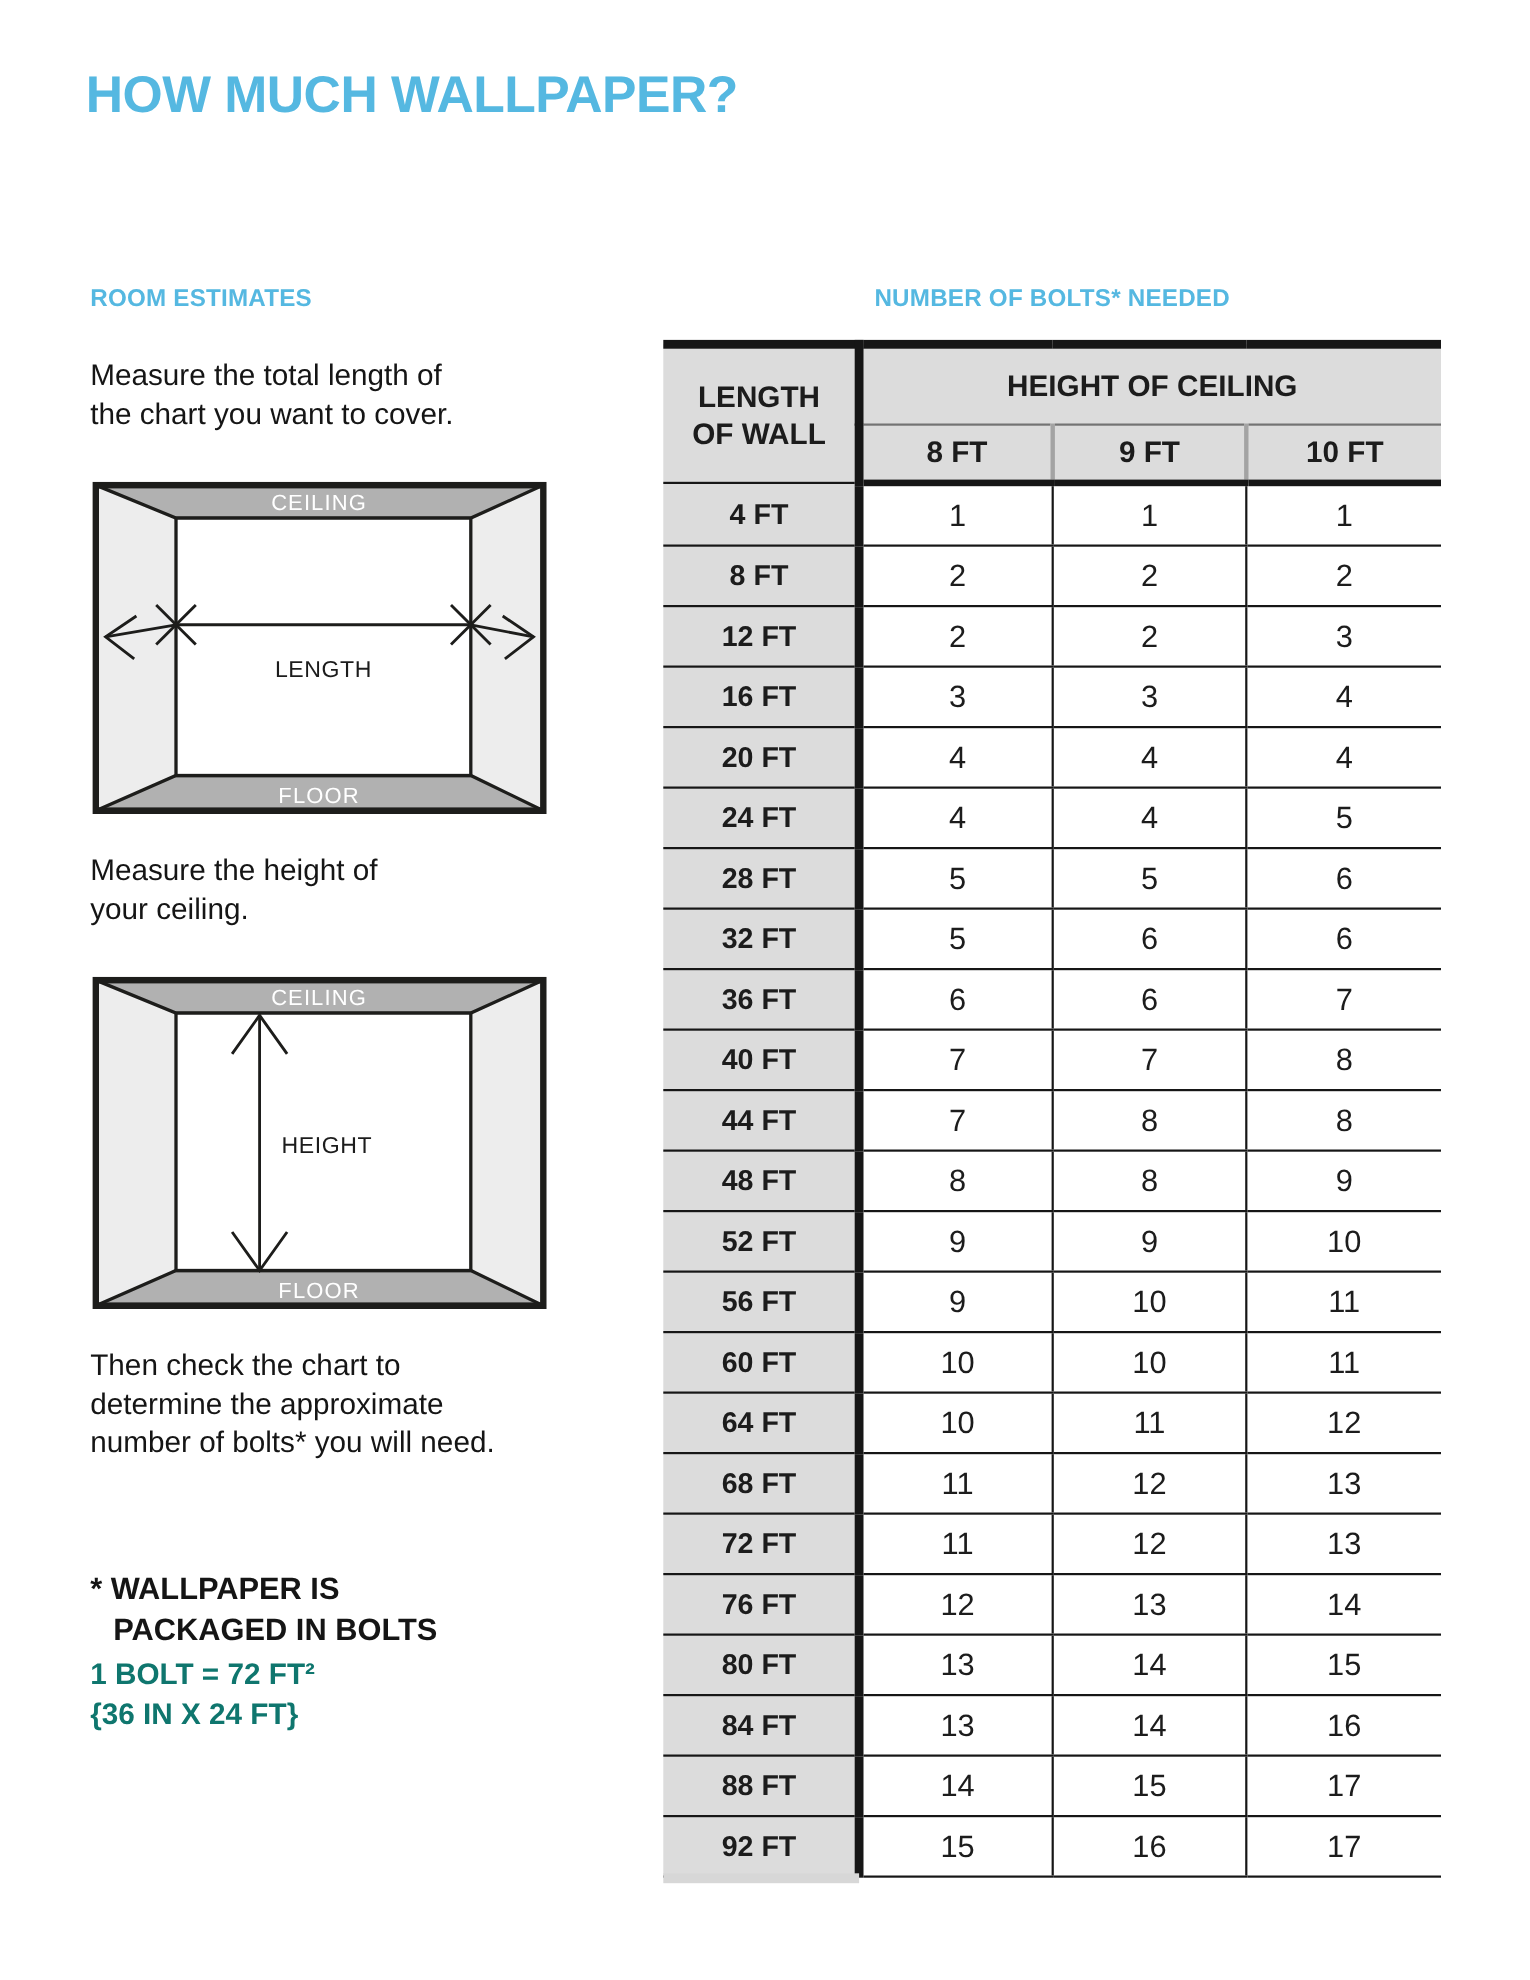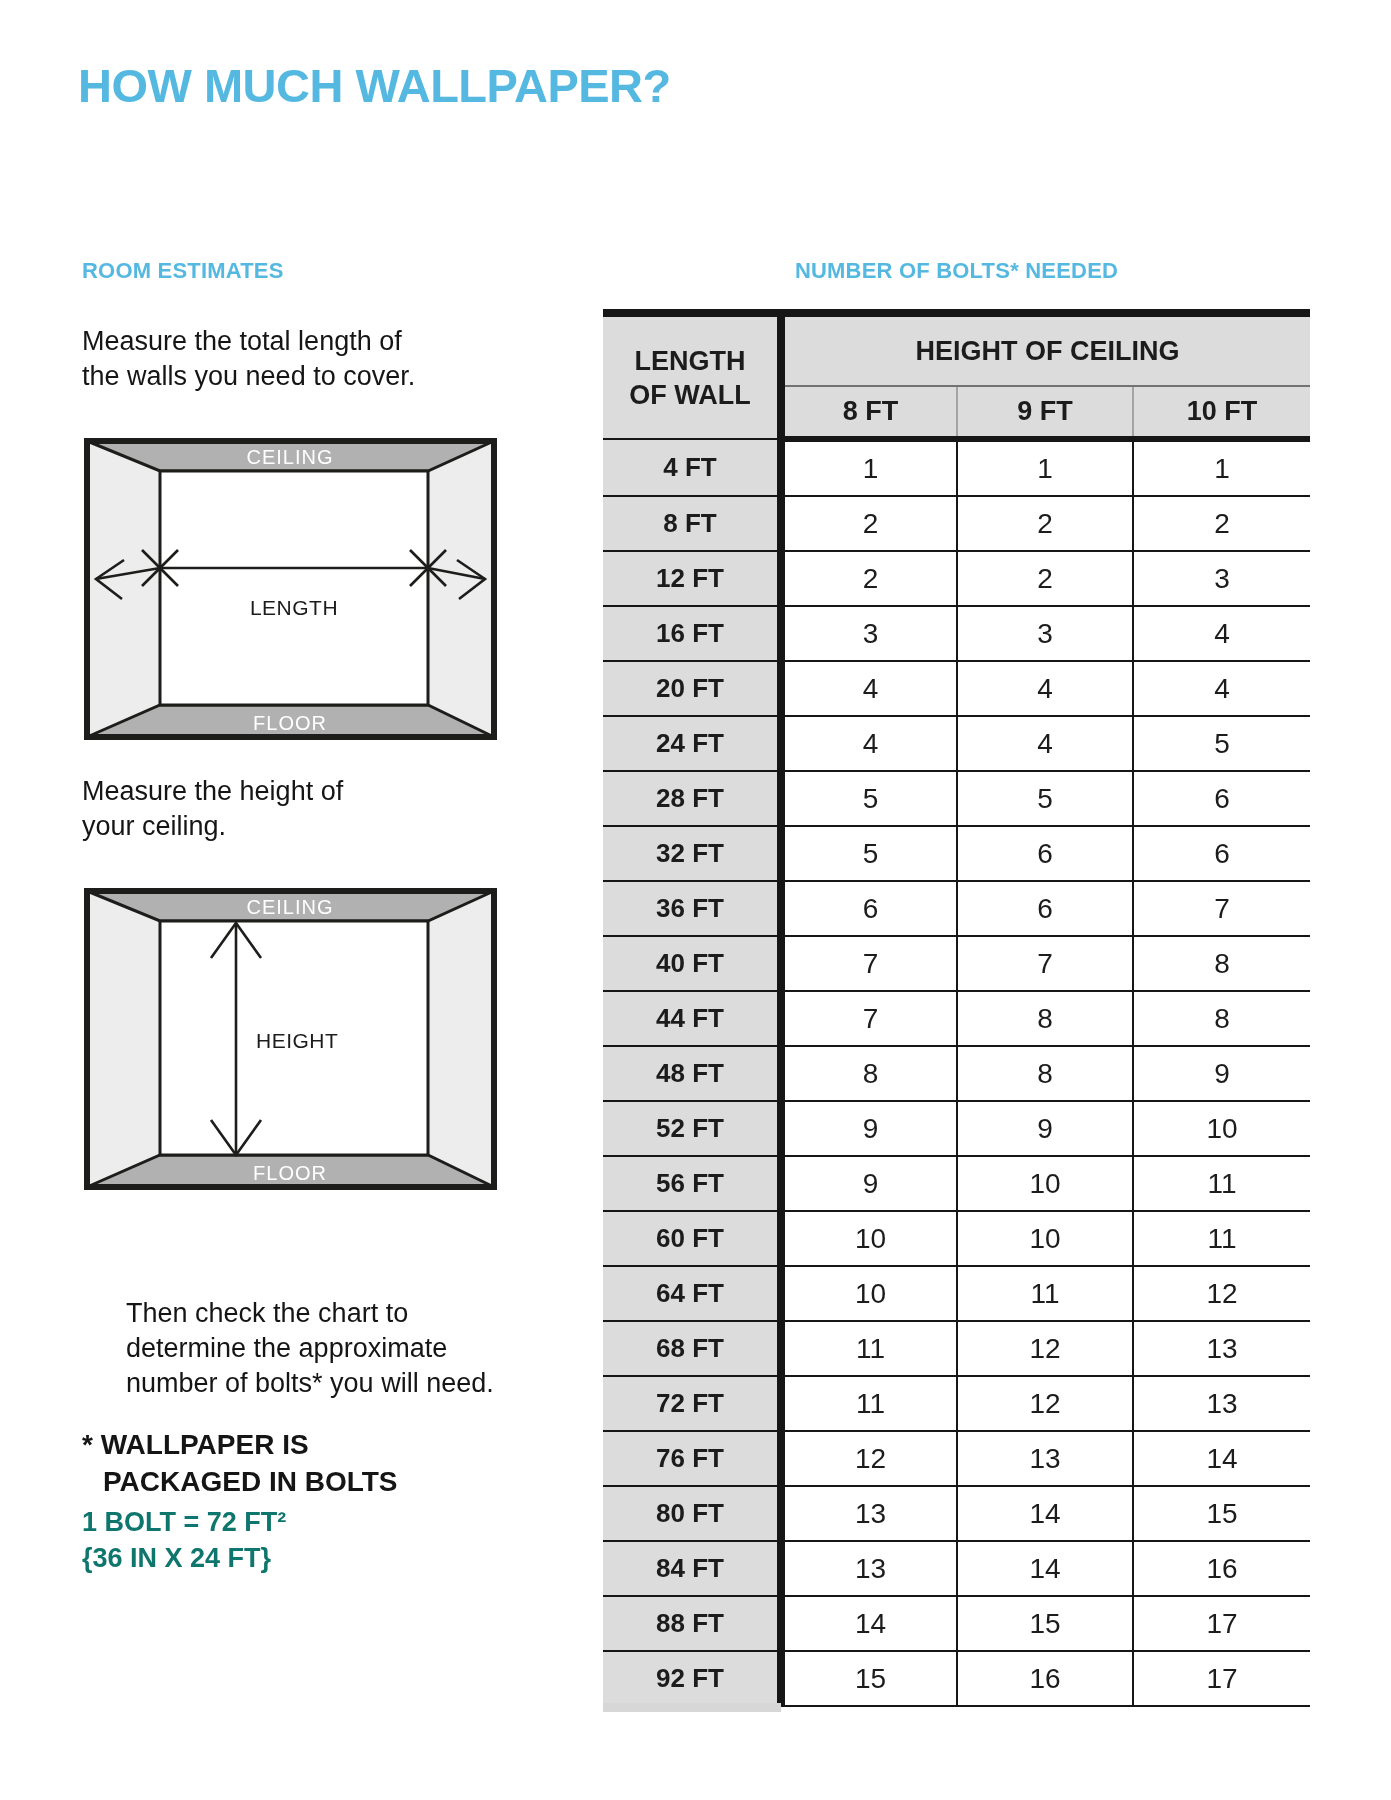--- a/index.html
+++ b/index.html
@@ -15,21 +15,21 @@
     font-size:22px;font-weight:bold;color:#55b8e1;letter-spacing:0.2px;
   }
   .room-heading{position:absolute;left:82px;top:258px;}
   .bolts-heading{position:absolute;left:603px;top:258px;width:707px;text-align:center;}
   .step{
     position:absolute;left:82px;font-size:27px;line-height:35px;
     white-space:pre-line;color:#151515;
   }
   .step1{top:324px;}
   .step2{top:774px;}
-  .step3{top:1296px;margin-left:44px;}
+  .step3{top:1224px;}
   .footnote{
     position:absolute;left:82px;top:1426px;font-size:28px;font-weight:bold;
     line-height:37px;color:#151515;
   }
   .footnote .line2{padding-left:21px;}
   .bolt-info{
     position:absolute;left:82px;top:1504px;font-size:27px;font-weight:bold;
     line-height:36px;white-space:pre-line;color:#0f766e;
   }
   .diagram{position:absolute;left:84px;width:413px;height:302px;}
@@ -47,21 +47,21 @@
   .bolt-table thead th{
     background:#dcdcdc;font-weight:bold;font-size:27px;color:#1c1c1c;
     border-top:8px solid #161616;
   }
   .bolt-table th.corner{
     border-right:8px solid #161616;border-bottom:2px solid #161616;
     white-space:pre-line;line-height:34px;
   }
   .bolt-table th.group{height:68px;border-bottom:2px solid #737373;}
   .bolt-table th.sub{height:49px;border-top:none;border-bottom:6px solid #161616;}
-  .bolt-table th.sub + th.sub{border-left:2px solid #a3a3a3;}
+  .bolt-table th.sub + th.sub{border-left:4px solid #a3a3a3;}
   .bolt-table tbody td{
     height:53px;font-size:28px;background:#ffffff;
     border-bottom:2px solid #161616;
   }
   .bolt-table tbody td.rowlabel{
     background:#dcdcdc;font-weight:bold;font-size:26px;
     border-right:8px solid #161616;
   }
   .bolt-table tbody td.val + td.val{border-left:2px solid #161616;}
   .table-stub{
@@ -71,21 +71,21 @@
 </head>
 <body>
 
 <div class="page">
 
   <div class="page-title">HOW MUCH WALLPAPER?</div>
 
   <div class="sec-heading room-heading">ROOM ESTIMATES</div>
 
   <div class="step step1">Measure the total length of
-the walls you need to cover.</div>
+the chart you want to cover.</div>
 
   <svg class="diagram diagram1" viewBox="0 0 413 302">
     <rect x="0" y="0" width="413" height="302" fill="#ededed"></rect>
     <polygon points="3,3 410,3 344,33 76,33" fill="#b1b1b1" stroke="#1d1d1b" stroke-width="3"></polygon>
     <polygon points="3,299 410,299 344,267 76,267" fill="#b1b1b1" stroke="#1d1d1b" stroke-width="3"></polygon>
     <rect x="76" y="33" width="268" height="234" fill="#ffffff" stroke="#1d1d1b" stroke-width="3"></rect>
     <rect x="3" y="3" width="407" height="296" fill="none" stroke="#1d1d1b" stroke-width="6"></rect>
     <g stroke="#1d1d1b" stroke-width="2.6" fill="none">
       <line x1="76" y1="130" x2="344" y2="130"></line>
       <line x1="76" y1="130" x2="12" y2="141"></line>

